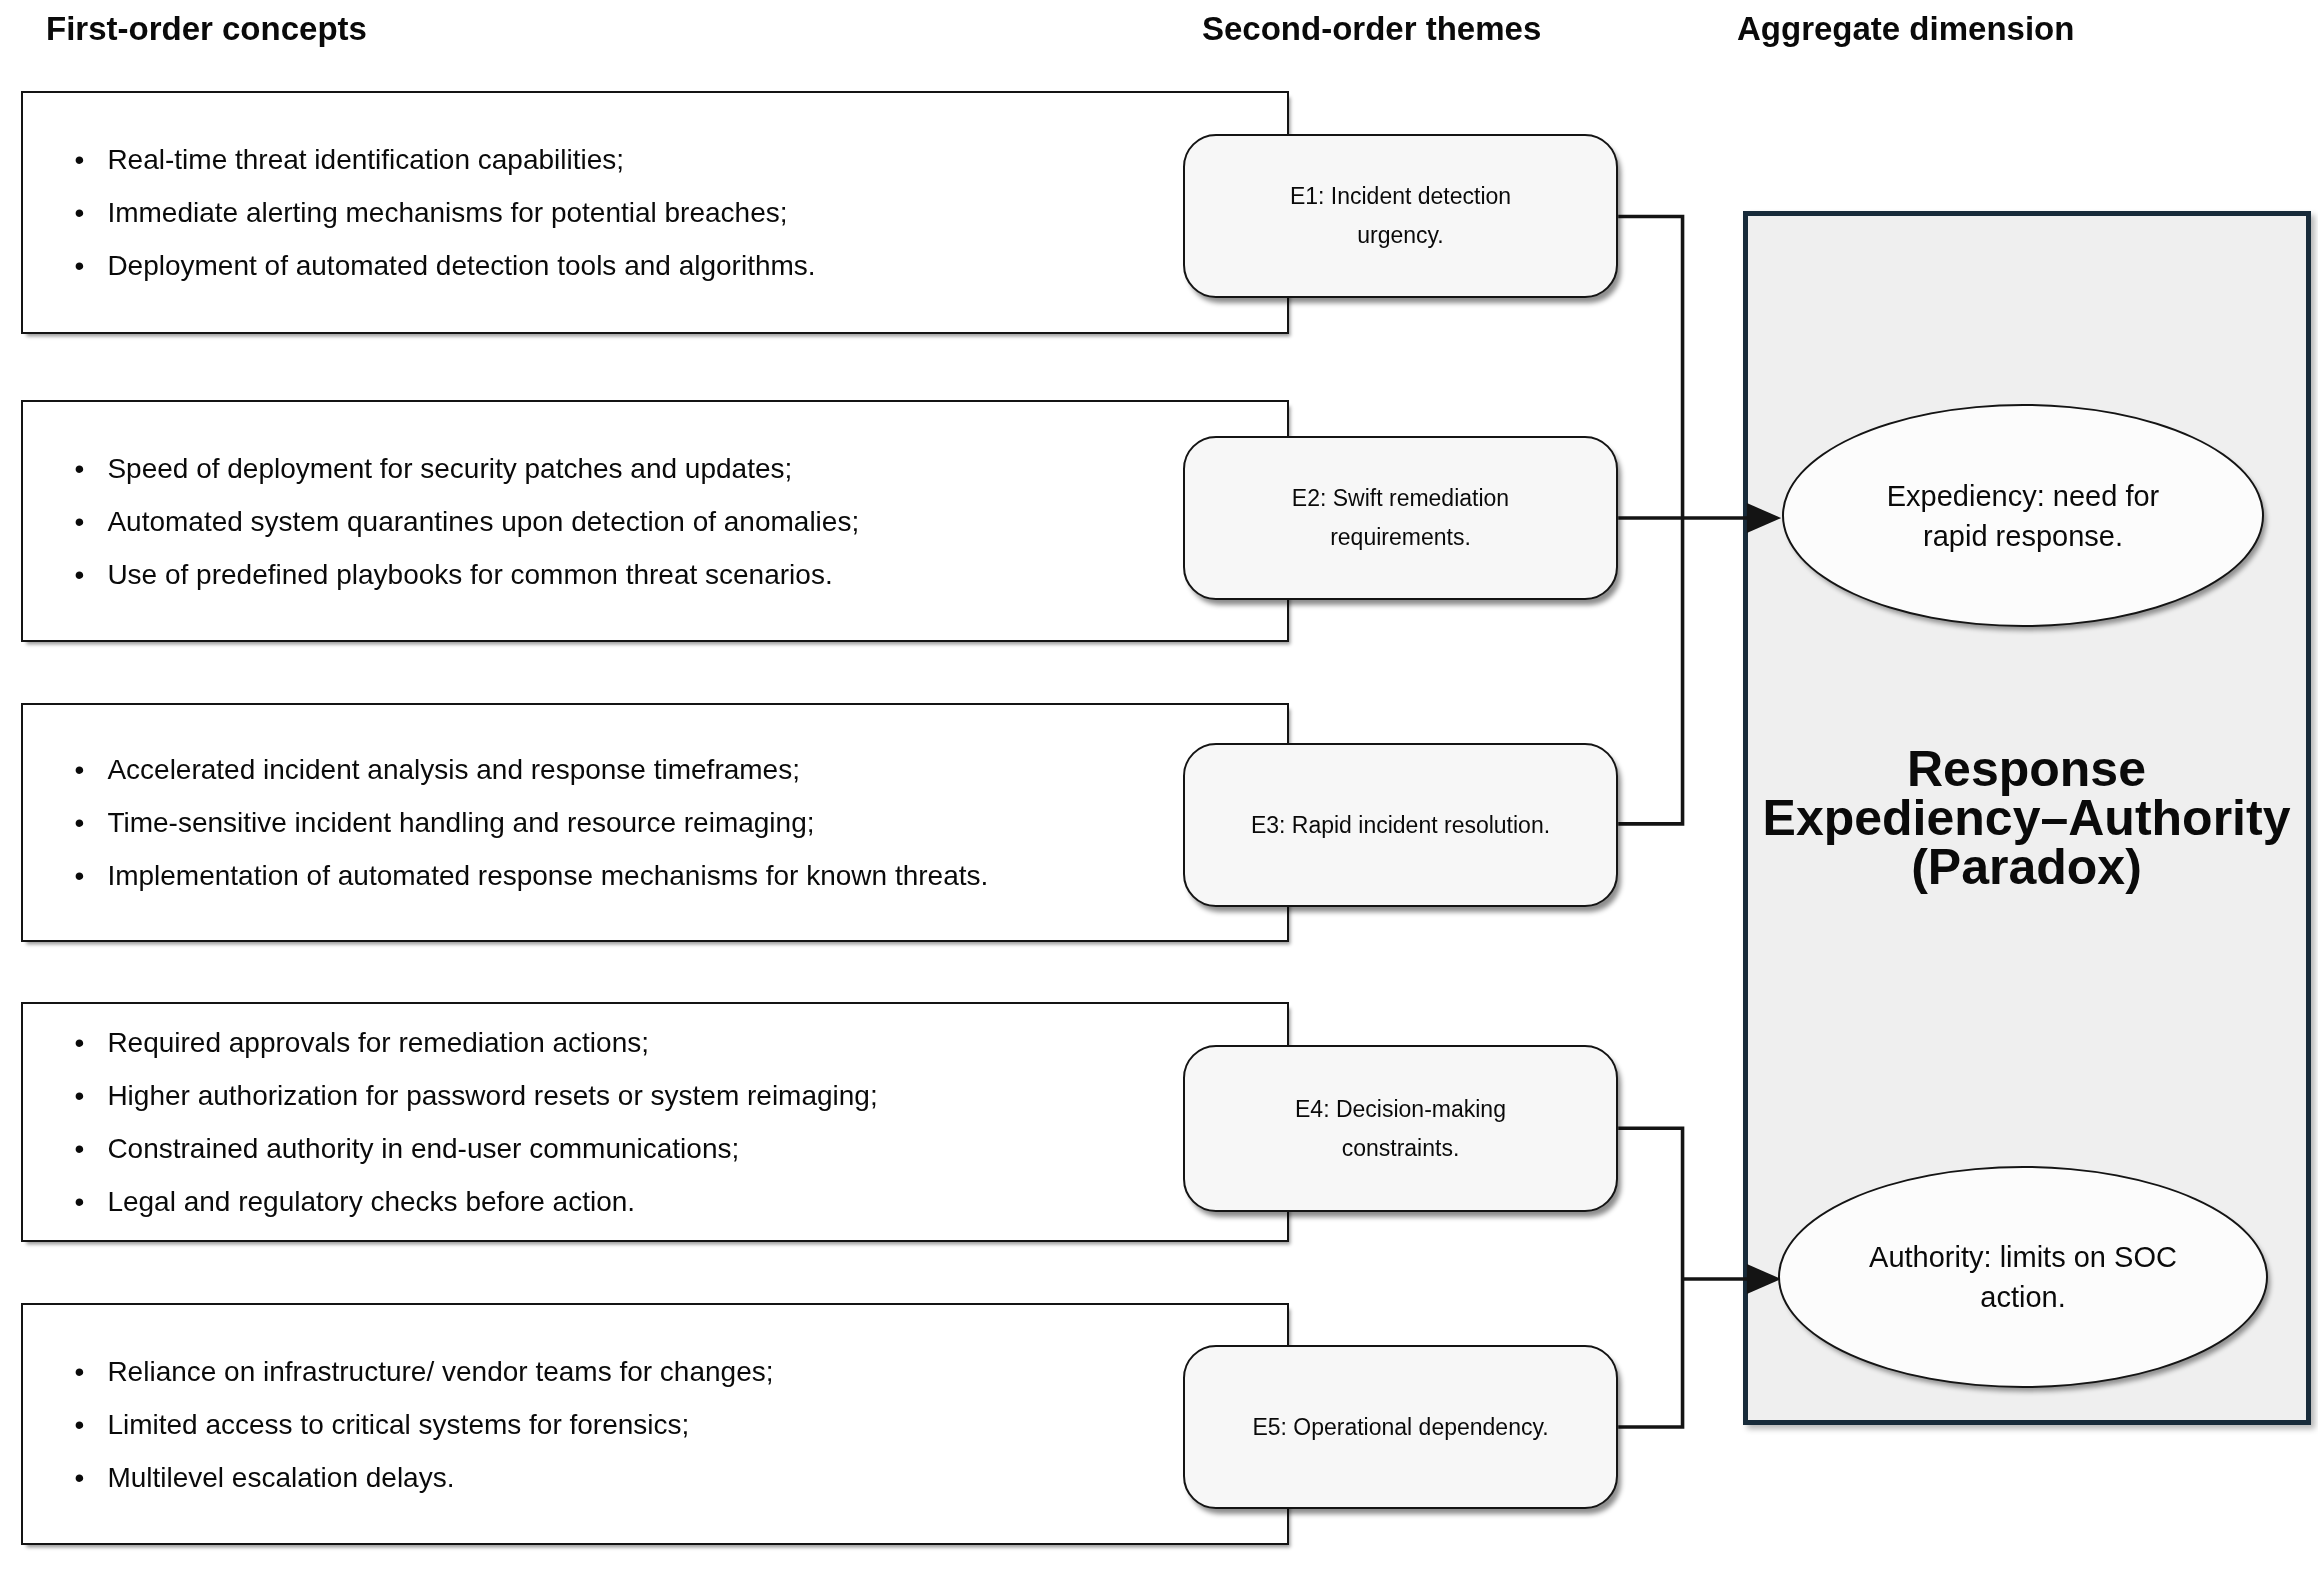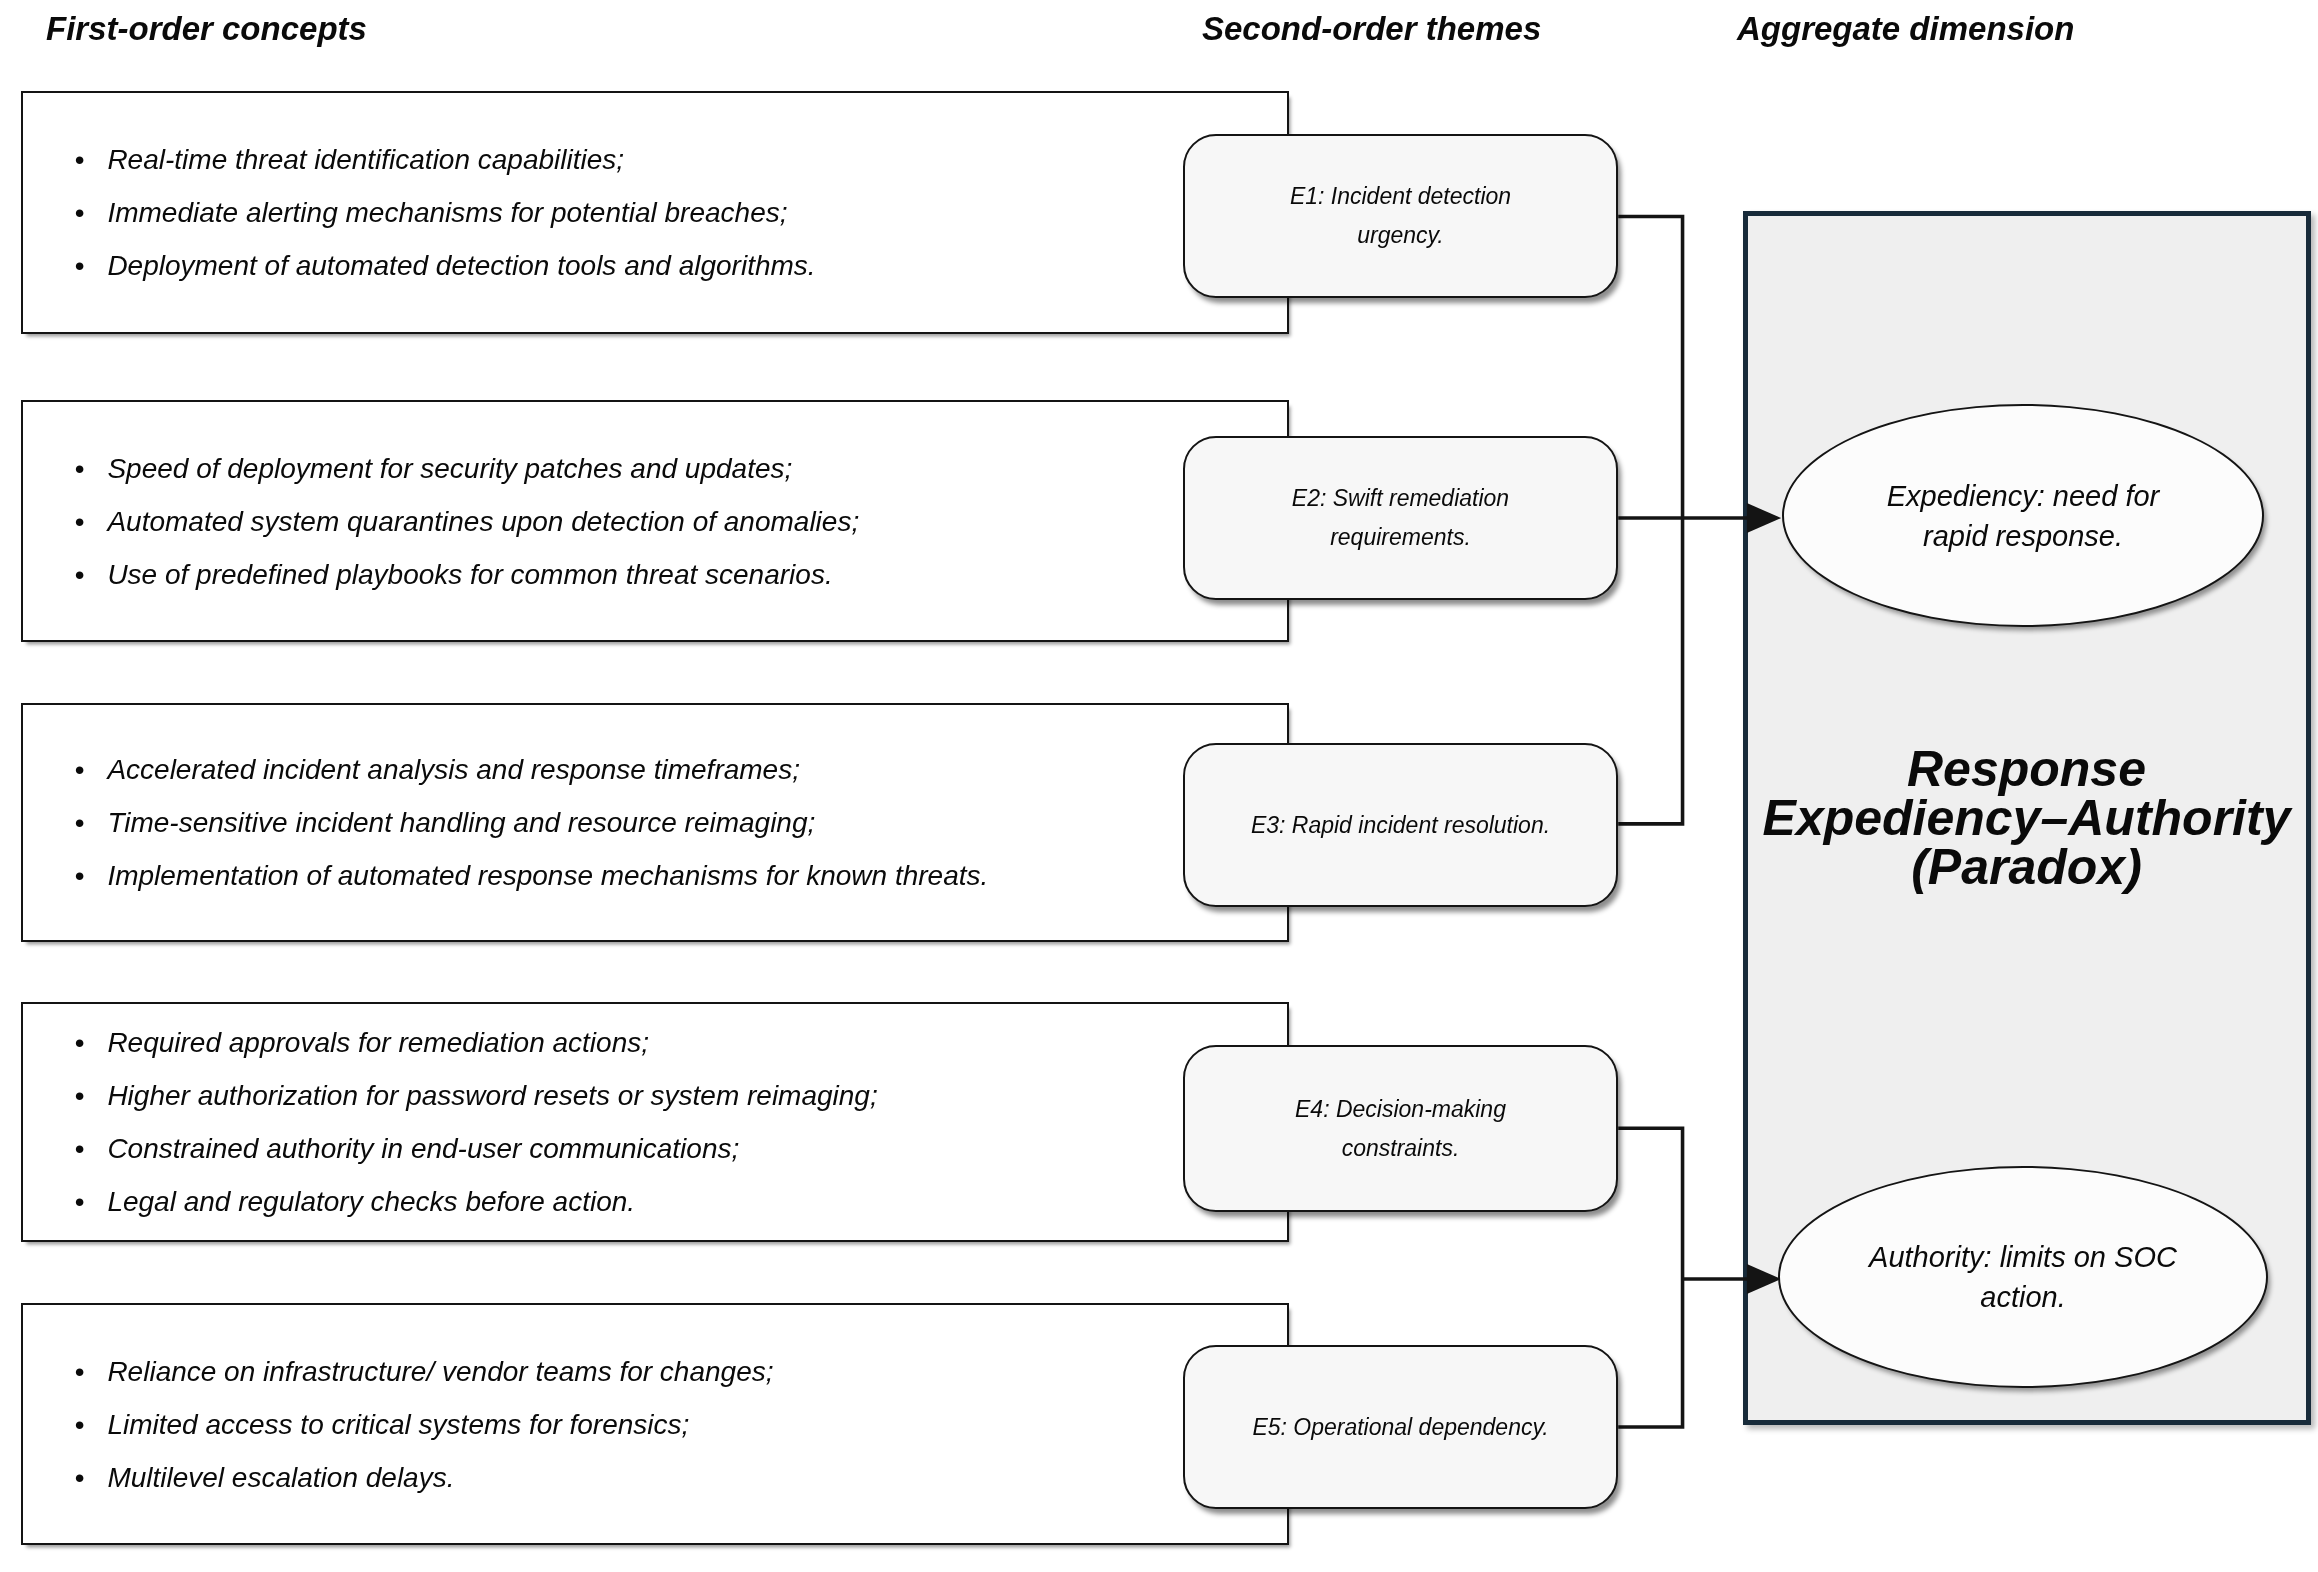--- a/index.html
+++ b/index.html
@@ -4,21 +4,20 @@
 <style>
   html, body { margin: 0; padding: 0; background: #ffffff; }
   .canvas {
     position: relative;
     width: 2319px;
     height: 1572px;
     background: #ffffff;
     font-family: "Liberation Sans", sans-serif;
     color: #0a0a0a;
     overflow: hidden;
-    font-style: italic;
   }
   .col-header {
     position: absolute;
     top: 10px;
     font-size: 33px;
     font-weight: bold;
     white-space: nowrap;
   }
   
   .fo-box {

